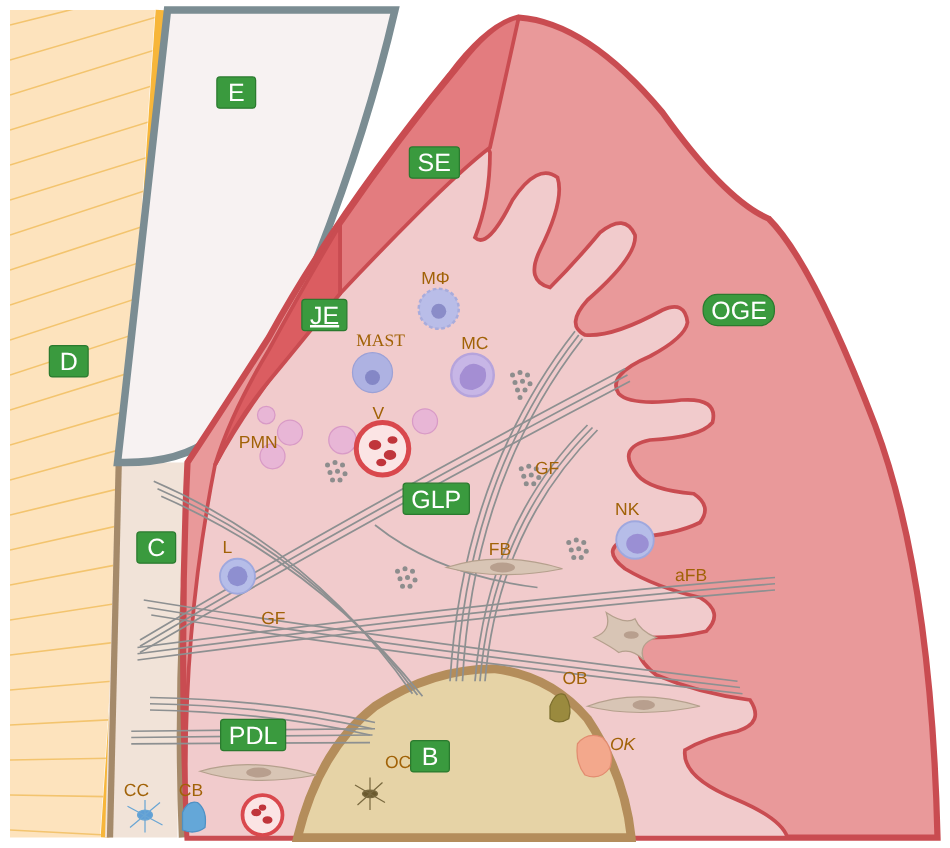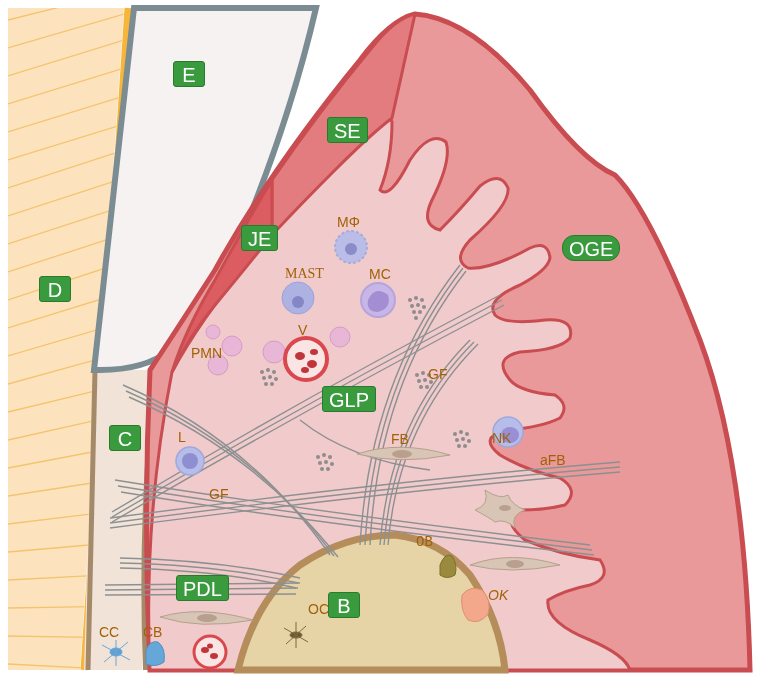--- a/index.html
+++ b/index.html
@@ -251,36 +251,36 @@
         <path d="M102,645 L130,660 M104,662 L128,642 M116,640 L116,666"></path>
       </g>
   <g>
         <path d="M146,650 Q150,640 158,642 Q166,648 164,662 Q156,668 146,664 Z" fill="#64a7d8" stroke="#4f91c4" stroke-width="1"></path>
       </g>
 </svg>
 
 <div class="tag" style="left:173px;top:61px;">E</div>
 <div class="tag" style="left:39px;top:276px;">D</div>
 <div class="tag" style="left:327px;top:117px;">SE</div>
-<div class="tag" style="left:241px;top:225px;">JE</div>
+<div class="tag" style="left:241px;top:239px;text-decoration:underline;">JE</div>
 <div class="tag" style="left:562px;top:235px;border-radius:12px;">OGE</div>
 <div class="tag" style="left:322px;top:386px;">GLP</div>
 <div class="tag" style="left:109px;top:425px;">C</div>
 <div class="tag" style="left:176px;top:575px;">PDL</div>
 <div class="tag" style="left:328px;top:592px;">B</div>
 
 <div class="cell-label" style="left:337px;top:214px;">MΦ</div>
 <div class="cell-label" style="left:285px;top:266px;font-family:Liberation Serif, serif;">MAST</div>
 <div class="cell-label" style="left:369px;top:266px;text-align:right;">MC</div>
 <div class="cell-label" style="left:191px;top:345px;">PMN</div>
 <div class="cell-label" style="left:298px;top:322px;">V</div>
 <div class="cell-label" style="left:428px;top:366px;">GF</div>
-<div class="cell-label" style="left:492px;top:399px;margin-top:31px;">NK</div>
+<div class="cell-label" style="left:492px;top:399px;">NK</div>
 <div class="cell-label" style="left:178px;top:429px;">L</div>
 <div class="cell-label" style="left:391px;top:431px;">FB</div>
 <div class="cell-label" style="left:209px;top:486px;">GF</div>
 <div class="cell-label" style="left:505px;top:452px;margin-left:35px;">aFB</div>
-<div class="cell-label" style="left:416px;top:534px;font-family:Liberation Mono, monospace;">OB</div>
+<div class="cell-label" style="left:450px;top:534px;">OB</div>
 <div class="cell-label" style="left:488px;top:587px;font-style:italic;">OK</div>
 <div class="cell-label" style="left:287px;top:601px;margin-left:21px;">OC</div>
 <div class="cell-label" style="left:99px;top:624px;">CC</div>
 <div class="cell-label" style="left:143px;top:624px;">CB</div>
 </div>
 
 </body></html>

